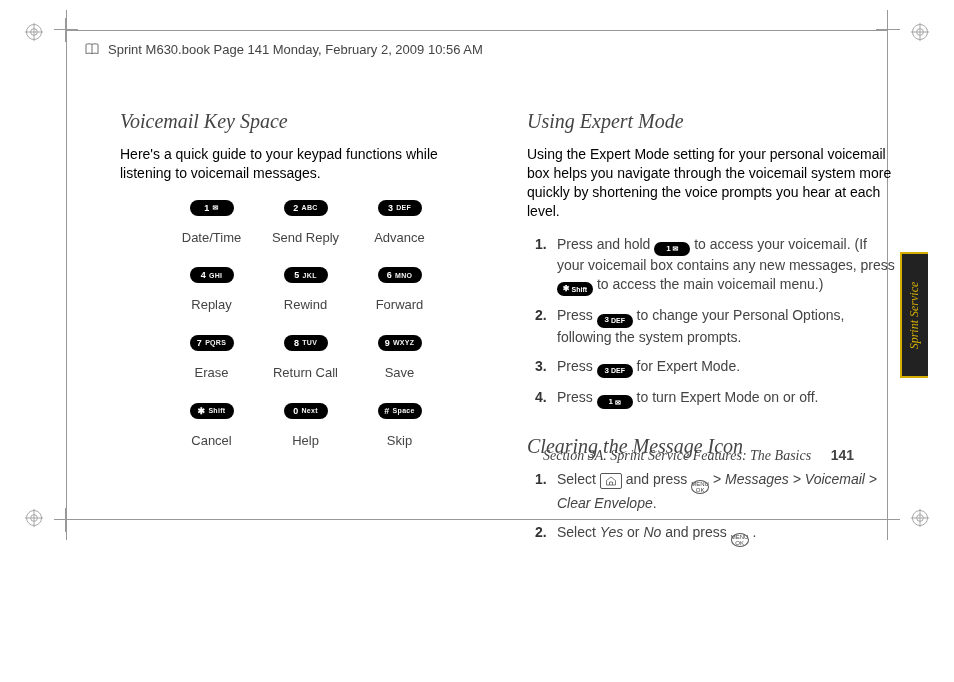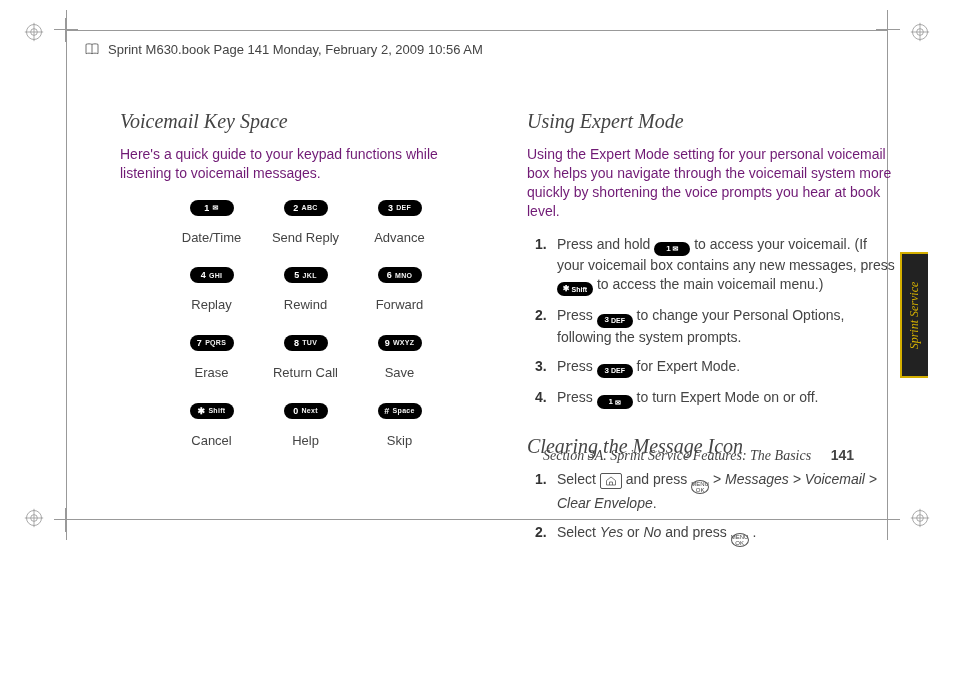--- a/index.html
+++ b/index.html
@@ -36,21 +36,21 @@
     position: absolute; left: 120px; right: 56px; top: 108px; bottom: 70px;
     display: grid; grid-template-columns: 1fr 1fr; column-gap: 36px;
     font-size: 14px; line-height: 1.35;
   }
   .col { }
   h2.section-title {
     font-style: italic; font-weight: 400; font-size: 20px; color: #444;
     margin-bottom: 10px;
     font-family: Georgia, 'Times New Roman', serif;
   }
-  p.intro { margin-bottom: 14px; color: #701a75; }
+  p.intro { margin-bottom: 14px; color: #000000; }
   .keypad {
     display: grid; grid-template-columns: repeat(3, 88px);
     column-gap: 6px; row-gap: 18px;
     justify-content: center; margin-top: 6px;
   }
   .key-cell { text-align: center; }
   .key-chip {
     display: inline-flex; align-items: center; justify-content: center;
     min-width: 44px; height: 16px; padding: 0 6px;
     background: #000; color: #fff; border-radius: 8px;
@@ -257,21 +257,21 @@
               <span class="main">#</span>
               <span class="sub">Space</span>
             </span>
           <span class="key-label">Skip</span>
         </div>
       </div>
     </div>
 
     <div class="col">
       <h2 class="section-title">Using Expert Mode</h2>
-      <p class="intro">Using the Expert Mode setting for your personal voicemail box helps you navigate through the voicemail system more quickly by shortening the voice prompts you hear at book level.</p>
+      <p class="intro">Using the Expert Mode setting for your personal voicemail box helps you navigate through the voicemail system more quickly by shortening the voice prompts you hear at each level.</p>
 
       <ol class="steps">
         <li>
           <span>Press and hold </span>
           <span class="inline-chip">
               <span class="main">1</span>
               <span>✉</span>
             </span>
           <span> to access your voicemail. (If your voicemail box contains any new messages, press </span>
           <span class="inline-chip">

